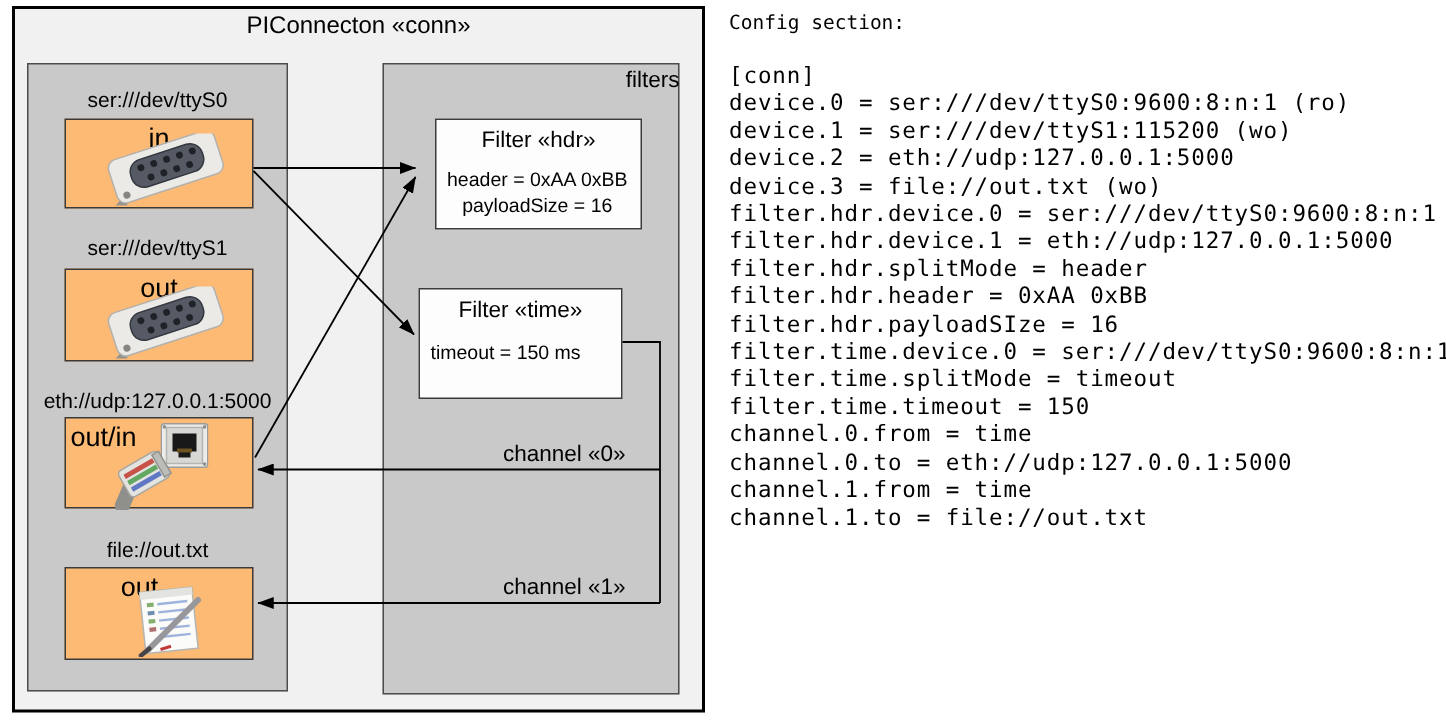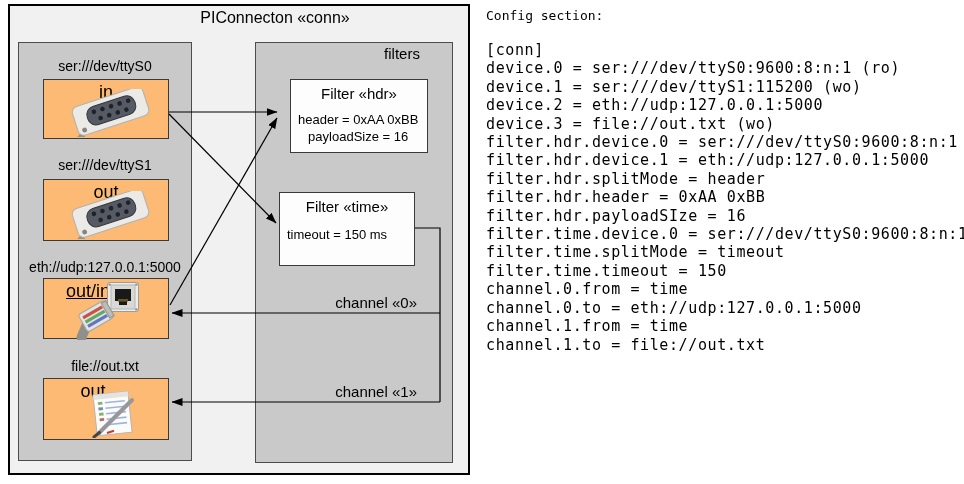--- a/index.html
+++ b/index.html
@@ -6,31 +6,31 @@
   .stage {
     position:relative; width:964px; height:484px; background:#ffffff;
     font-family:"Liberation Sans", sans-serif; color:#000; overflow:hidden;
   }
   .abs { position:absolute; }
 
   
   .outer-frame { left:8px; top:4px; width:458px; height:467px;
     background:#f1f1f1; border:2px solid #000; }
   .conn-title { left:8px; top:9px; width:462px; text-align:center;
-    font-size:16px;padding-left:36px; }
+    font-size:16px; }
   .panel { background:#c9c9c9; border:1px solid #4c4c4c; }
   .devices-panel { left:18px; top:42px; width:172px; height:417px; }
   .filters-panel { left:255px; top:42px; width:196px; height:419px; }
-  .filters-label { left:255px; top:45px; width:198px; text-align:center; font-size:15px;padding-left:48px; }
+  .filters-label { left:255px; top:45px; width:198px; text-align:right; font-size:15px; }
 
   .dev-label { left:18px; width:174px; text-align:center; font-size:14px; }
   .dev-box { left:43px; width:124px; background:#fdba74; border:1px solid #3a3a3a; }
   .dir { position:absolute; left:0; right:0; top:2px; text-align:center;
     font-size:18px; }
-  .dir-left { position:absolute; left:22px; top:2px; font-size:18px;text-decoration:underline; }
+  .dir-left { position:absolute; left:3px; top:2px; font-size:18px; }
 
   .fcard { background:#fdfdfd; border:1px solid #3a3a3a; }
   .ftitle { position:absolute; left:0; right:0; top:5px; text-align:center; font-size:15px; }
   .fprops { position:absolute; left:7px; top:31px; font-size:13px; line-height:17px;text-align:center; }
 
   .chan-label { left:297px; width:120px; text-align:right; font-size:15px; }
 
   .lines-layer { left:0; top:0; width:964px; height:484px; pointer-events:none; }
 
   

